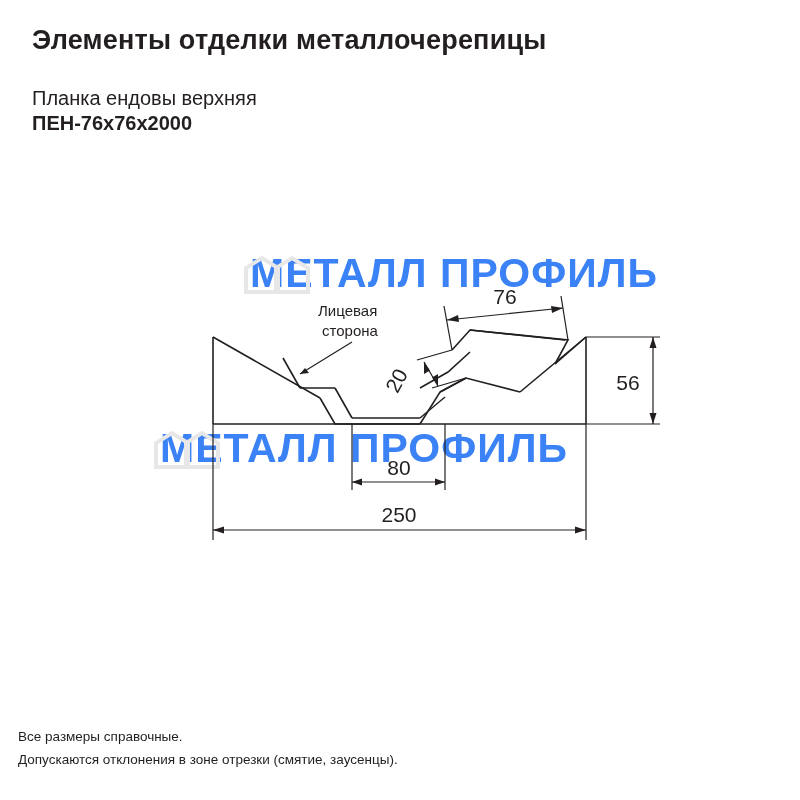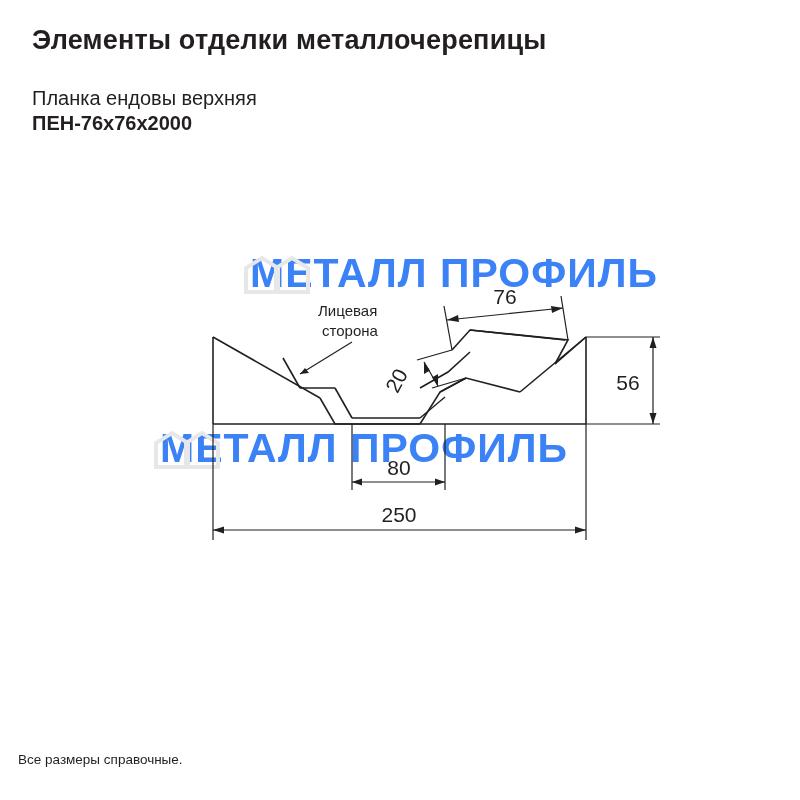--- a/index.html
+++ b/index.html
@@ -211,15 +211,16 @@
         <path d="M424 170 l0 12 l6 -3.5 z" fill="#231f20" stroke="none"></path>
         <path d="M438 194 l0 -12 l-6 3.5 z" fill="#231f20" stroke="none"></path>
       </g>
       <text class="dimtext" x="403" y="192" text-anchor="middle" transform="rotate(-62 403 192)">20</text>
 
     </svg>
   </div>
 
   <div class="notes">
     <div>Все размеры справочные.</div>
+    <div>Допускаются отклонения в зоне отрезки (смятие, заусенцы).</div>
   </div>
 
 </div>
 
 </body></html>

